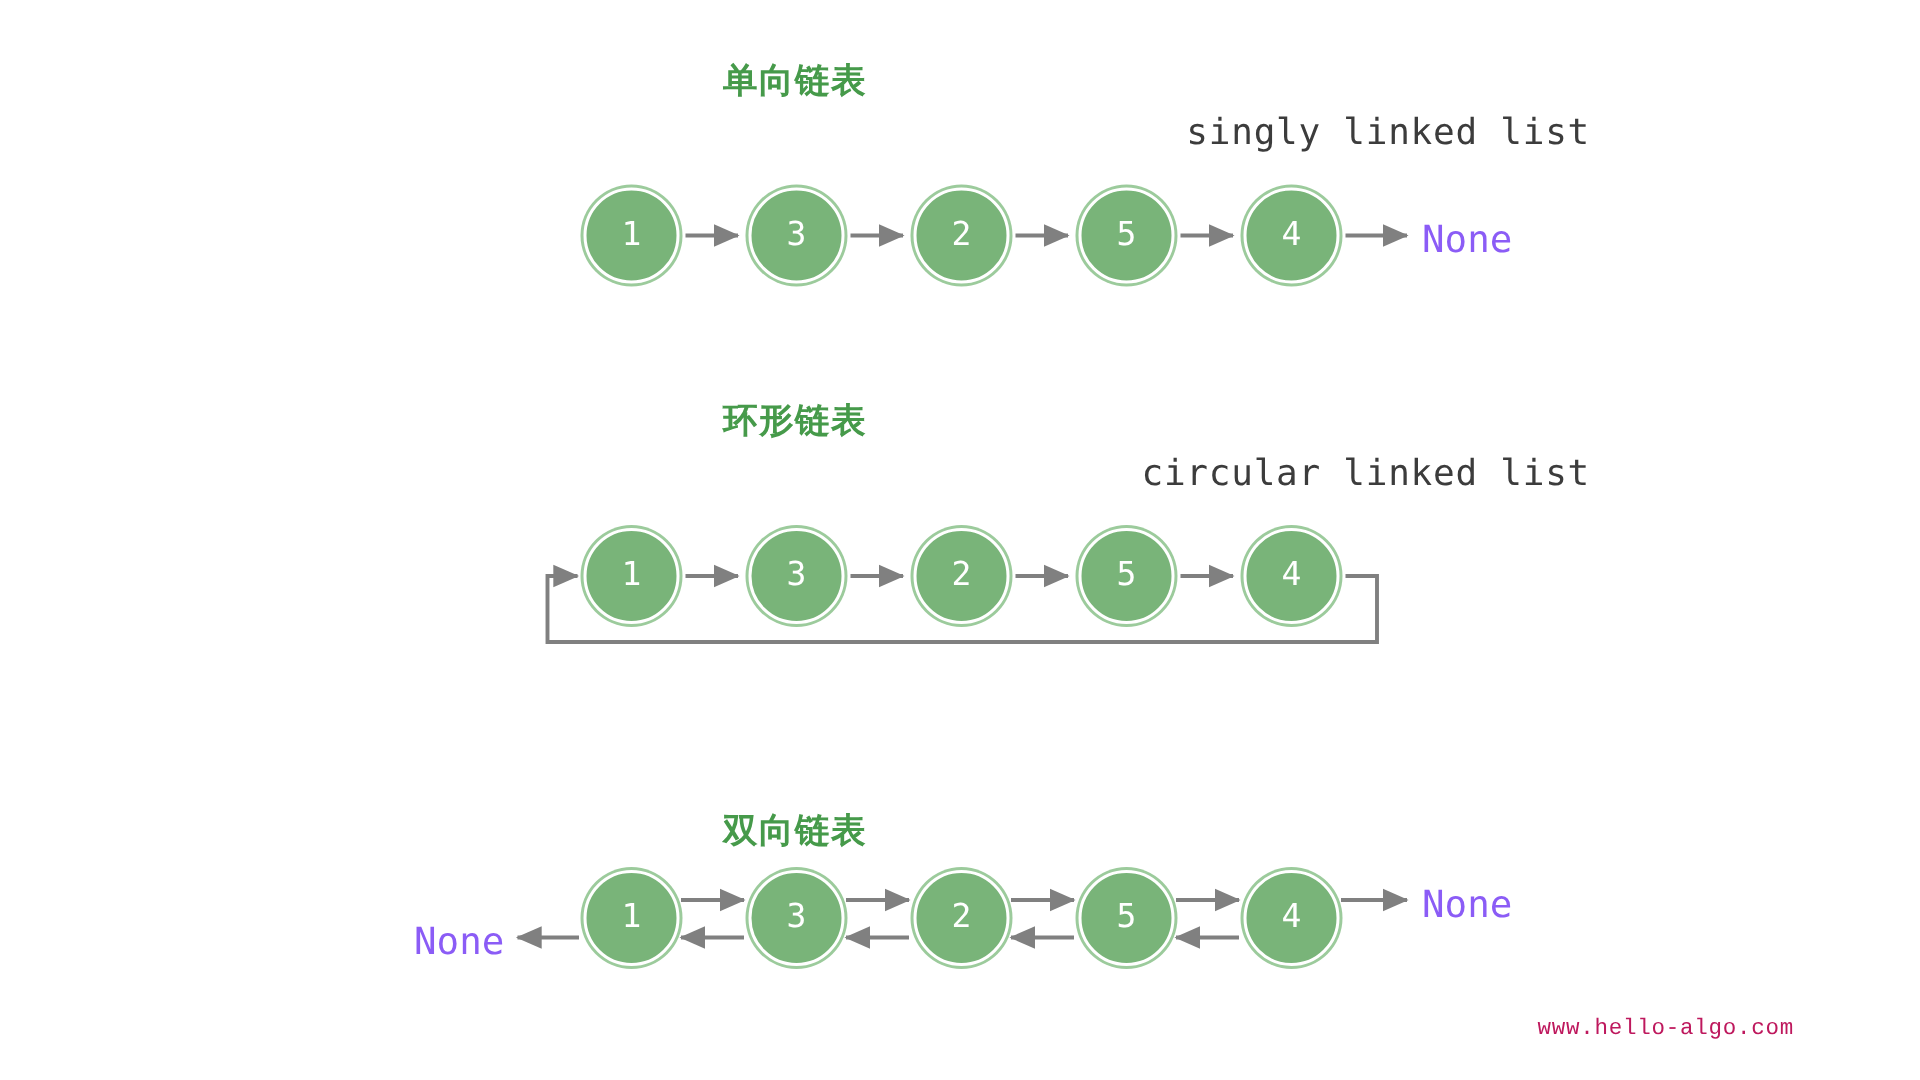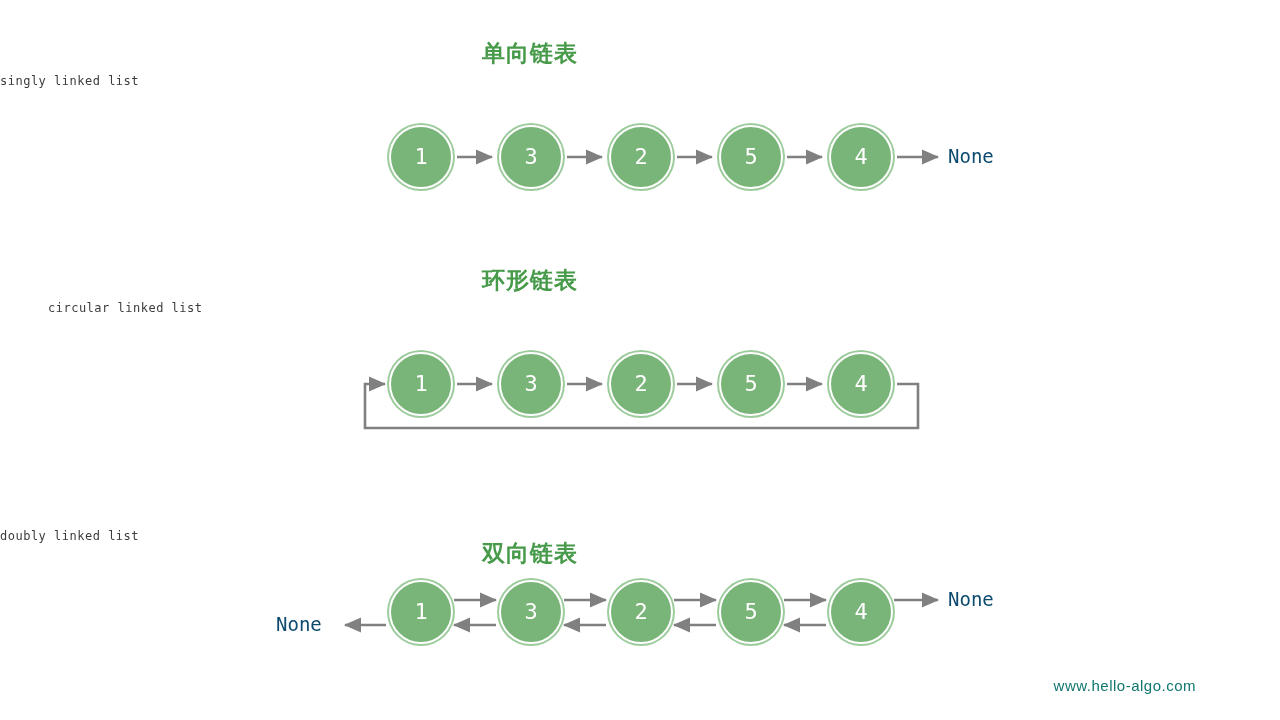--- a/index.html
+++ b/index.html
@@ -29,24 +29,24 @@
     font-family: "Liberation Sans", sans-serif;
     font-weight: bold;
     font-size: 23px;
     letter-spacing: 1px;
     white-space: nowrap;
   }
   .section-subtitle {
     position: absolute;
     width: 100%;
     left: 0;
-    text-align: left;
+    text-align: right;
     color: #3c3c3c;
     font-family: "DejaVu Sans Mono", "Liberation Mono", monospace;
-    font-size: 12px;
+    font-size: 24px;
     letter-spacing: 0.5px;
     white-space: nowrap;
   }
   
   .title-block {
     position: absolute;
     left: 0;
     width: 1060px;
     text-align: center;
   }
@@ -62,31 +62,31 @@
     display: flex;
     align-items: center;
     justify-content: center;
     color: #ffffff;
     font-family: "DejaVu Sans Mono", "Liberation Mono", monospace;
     font-size: 22px;
     line-height: 1;
   }
   .none-label {
     position: absolute;
-    color: #0c4a6e;
+    color: #8b5cf6;
     font-family: "DejaVu Sans Mono", "Liberation Mono", monospace;
-    font-size: 19px;
+    font-size: 25px;
     white-space: nowrap;
   }
   .watermark {
     position: absolute;
     right: 32px;
     bottom: 26px;
-    color: #0f766e;
-    font-family: Liberation Sans, sans-serif;
+    color: #be185d;
+    font-family: Liberation Mono, monospace;
     font-size: 15px;
     letter-spacing: 0.5px;
   }
   svg.arrows {
     position: absolute;
     left: 0;
     top: 0;
     width: 1280px;
     height: 720px;
     pointer-events: none;
@@ -152,34 +152,31 @@
   <div class="node" style="left:609px; top:125px;">2</div>
   <div class="node" style="left:719px; top:125px;">5</div>
   <div class="node" style="left:829px; top:125px;">4</div>
 
   <div class="none-label" style="left:948px; top:145px;">None</div>
 
   <div class="title-block" style="top:265px;">
     <div class="section-title" style="position:static;text-align:center;">环形链表</div>
   </div>
   <div class="title-block" style="top:301px;">
-    <div class="section-subtitle" style="position:static;padding-left:48px;">circular linked list</div>
+    <div class="section-subtitle" style="position:static;">circular linked list</div>
   </div>
 
   <div class="node" style="left:389px; top:352px;">1</div>
   <div class="node" style="left:499px; top:352px;">3</div>
   <div class="node" style="left:609px; top:352px;">2</div>
   <div class="node" style="left:719px; top:352px;">5</div>
   <div class="node" style="left:829px; top:352px;">4</div>
 
   <div class="title-block" style="top:493px;">
     <div class="section-title" style="position:static;margin-top:45px;">双向链表</div>
-  </div>
-  <div class="title-block" style="top:529px;">
-    <div class="section-subtitle" style="position:static;">doubly linked list</div>
   </div>
 
   <div class="node" style="left:389px; top:580px;">1</div>
   <div class="node" style="left:499px; top:580px;">3</div>
   <div class="node" style="left:609px; top:580px;">2</div>
   <div class="node" style="left:719px; top:580px;">5</div>
   <div class="node" style="left:829px; top:580px;">4</div>
 
   <div class="none-label" style="left:948px; top:588px;">None</div>
   <div class="none-label" style="left:276px; top:613px;">None</div>

